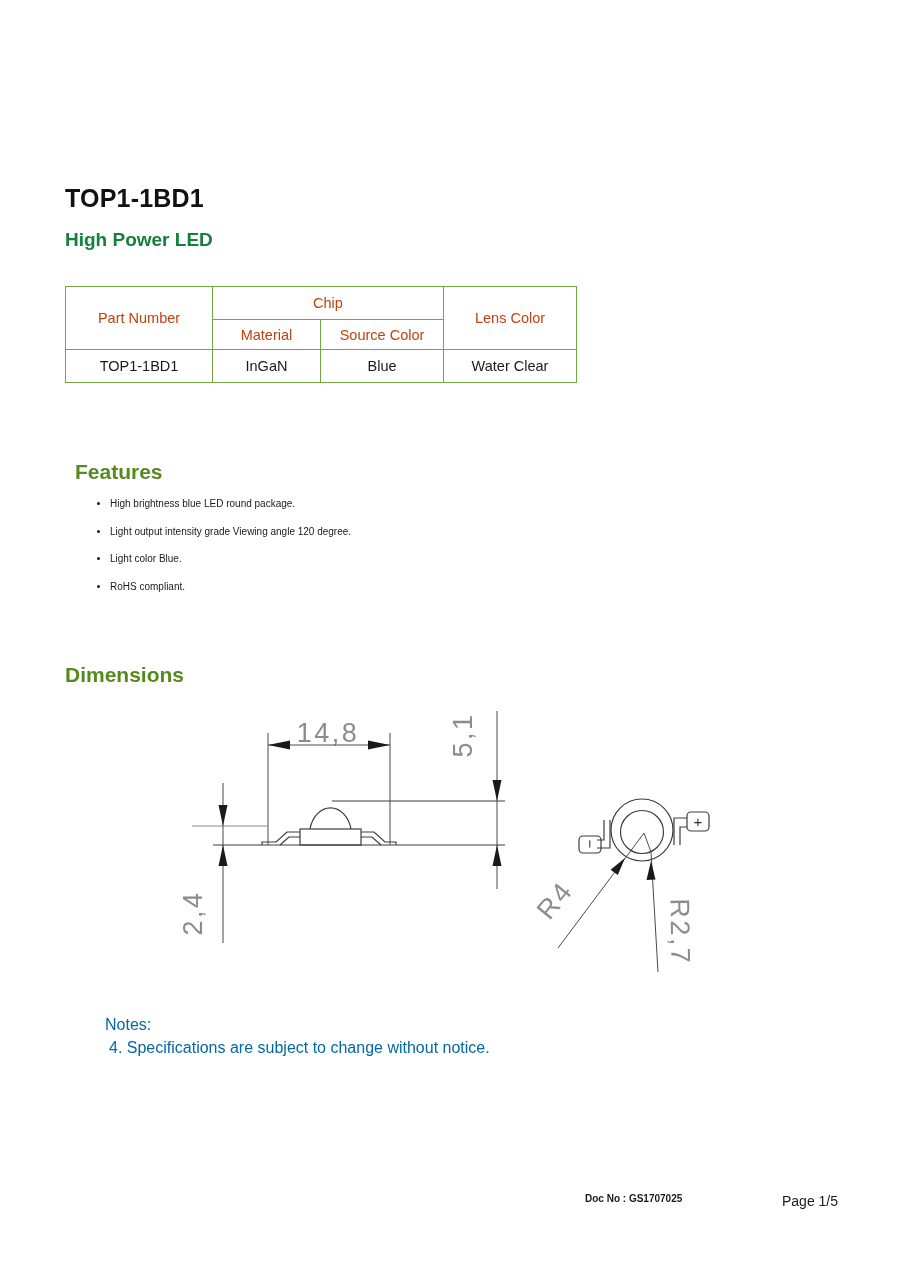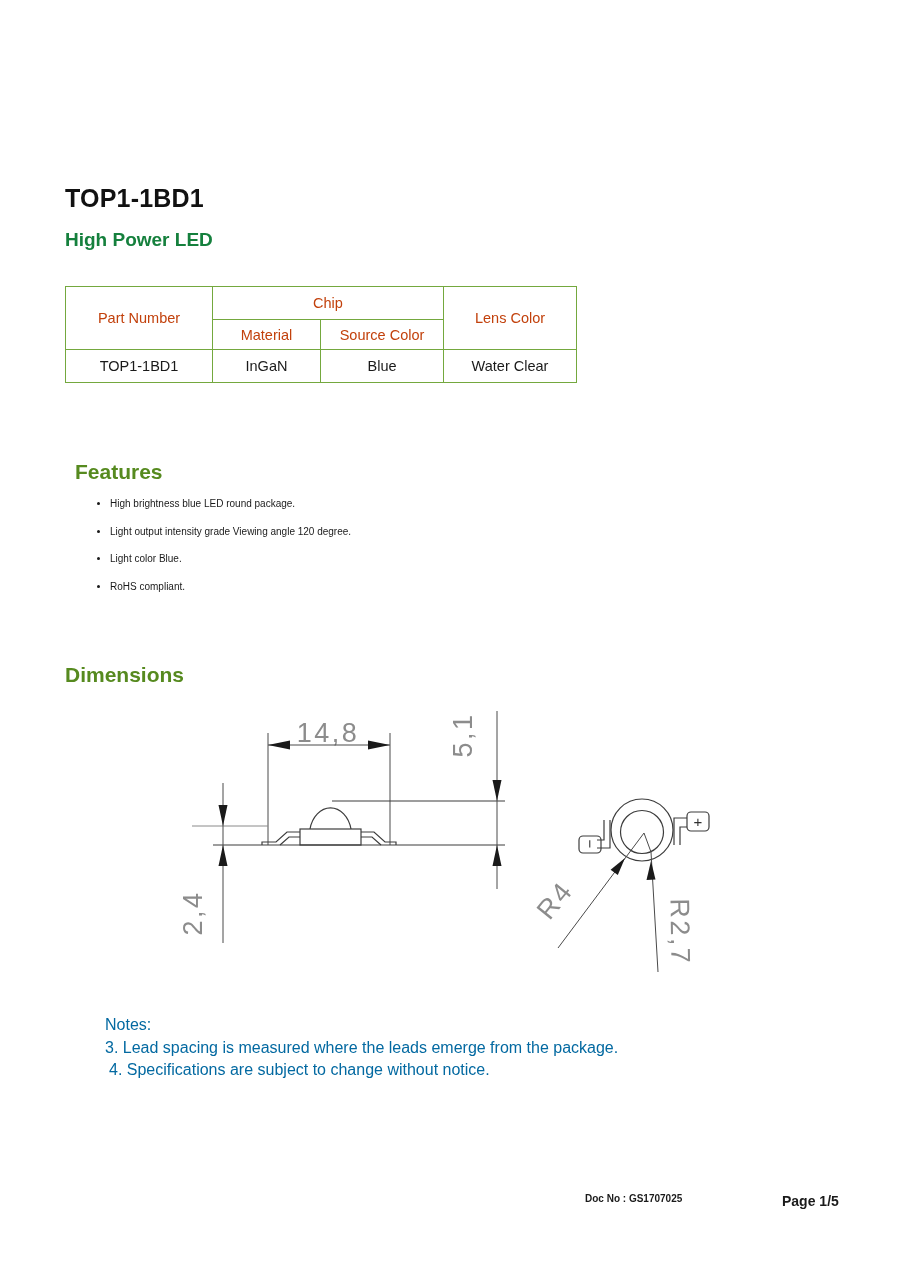--- a/index.html
+++ b/index.html
@@ -29,21 +29,21 @@
   ul.features{
     position:absolute;left:65px;top:496px;margin:0;padding:0 0 0 45px;
     font-size:10px;list-style:disc;
   }
   ul.features li{margin-bottom:11.5px;line-height:16px;}
   
   .notes{left:77px;top:1014px;font-size:16px;line-height:22.6px;color:#0369a1;margin-left:28px;}
   .notes .indent{padding-left:4px;}
   
   .footer-doc{left:585px;top:1193px;font-size:10px;font-weight:bold;}
-  .footer-page{left:782px;top:1193px;font-size:14px;font-weight:bold;}
+  .footer-page{left:782px;top:1193px;font-size:14px;font-weight:normal;}
   
   svg.drawing{position:absolute;left:180px;top:700px;}
   svg.drawing .part{stroke:#3c3c3c;stroke-width:1.2;fill:none;}
   svg.drawing .thin{stroke:#8a8a8a;stroke-width:1;fill:none;}
   svg.drawing .dim{stroke:#4a4a4a;stroke-width:1;fill:none;}
   svg.drawing .arrow{fill:#1a1a1a;stroke:none;}
   svg.drawing text{
     font-family:"Liberation Sans",sans-serif;fill:#8c8c8c;stroke:none;
     font-size:27px;letter-spacing:2.5px;
   }
@@ -142,20 +142,19 @@
     <polygon class="arrow" points="625,858 617.8,875.1 610.6,869.7"></polygon>
     <text x="562" y="906" text-anchor="middle" transform="rotate(-51 562 906)">R4</text>
 
     <path class="dim" d="M644,833 L651,852 L658,972"></path>
     <polygon class="arrow" points="651,861 646.5,880 655.5,879.5"></polygon>
     <text x="671" y="932" text-anchor="middle" transform="rotate(89 671 932)">R2,7</text>
   </svg>
 
   <div class="abs notes">
     <div>Notes:</div>
-    <div>3. Lead spacing is measured where the leads emerge from the package.</div>
     <div class="indent">4. Specifications are subject to change without notice.</div>
   </div>
 
   <div class="abs footer-doc">Doc No : GS1707025</div>
   <div class="abs footer-page">Page 1/5</div>
 
 </div>
 
 </body></html>

